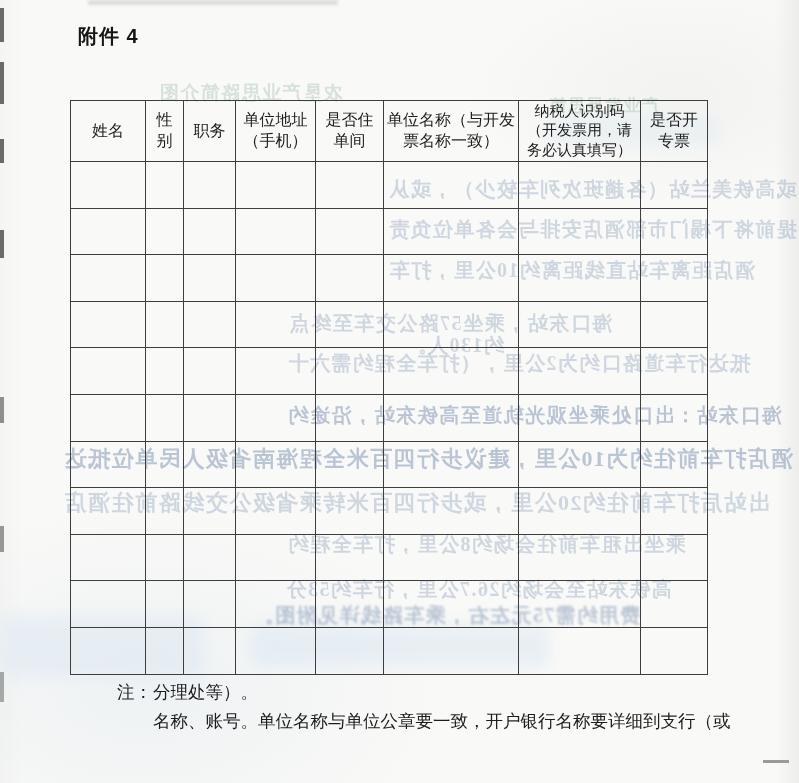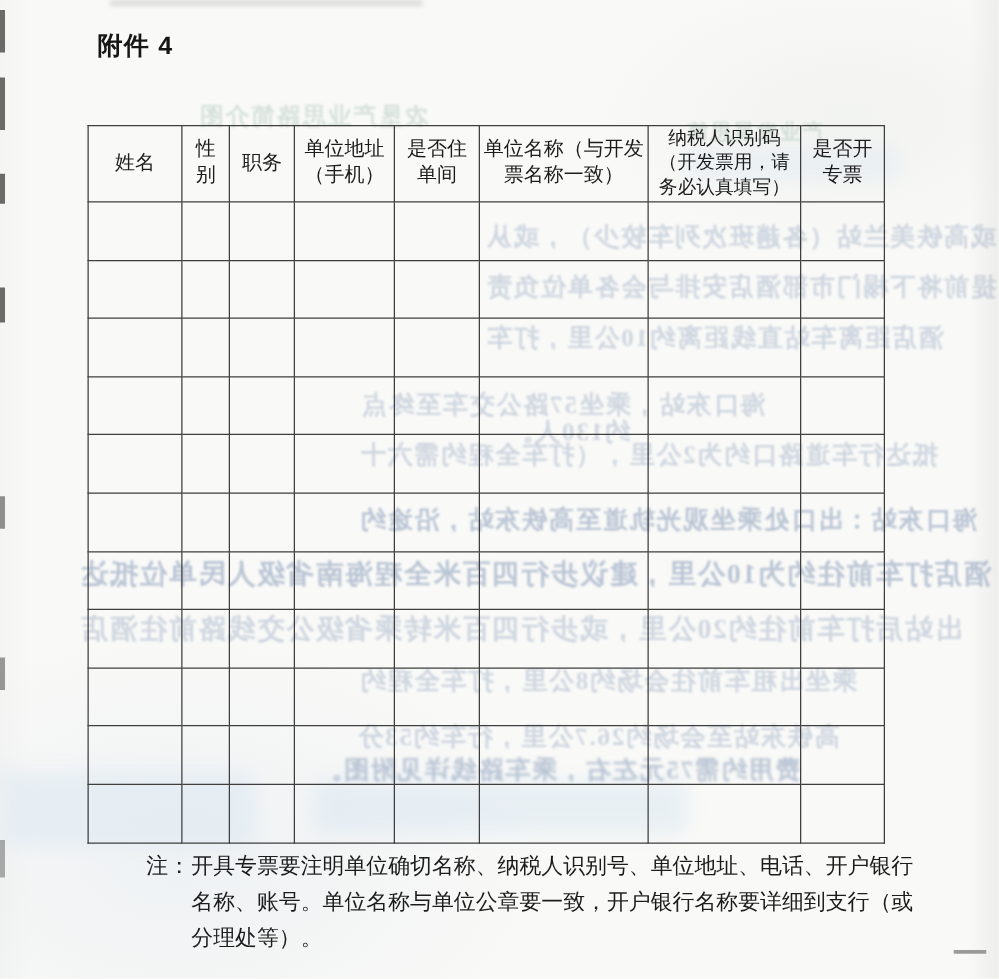--- a/index.html
+++ b/index.html
@@ -269,23 +269,22 @@
           <td></td>
           <td></td>
           <td></td>
         </tr>
       </tbody>
   </table>
 
   <div class="note">
     <div class="note-label">注：</div>
     <div class="note-lines">
-      <div class="note-line">开具专票要注明单位确切名称、纳税人识别号、单位地址、电话、开户银行</div>
+      <div class="note-line">分理处等）。</div>
       <div class="note-line">名称、账号。单位名称与单位公章要一致，开户银行名称要详细到支行（或</div>
-      <div class="note-line">分理处等）。</div>
     </div>
   </div>
 
   <div class="top-smudge"></div>
   <div class="edge-mark e1"></div>
   <div class="edge-mark e2"></div>
   <div class="edge-mark e3"></div>
   <div class="edge-mark e4"></div>
   <div class="edge-mark e5"></div>
   <div class="edge-mark e6"></div>

